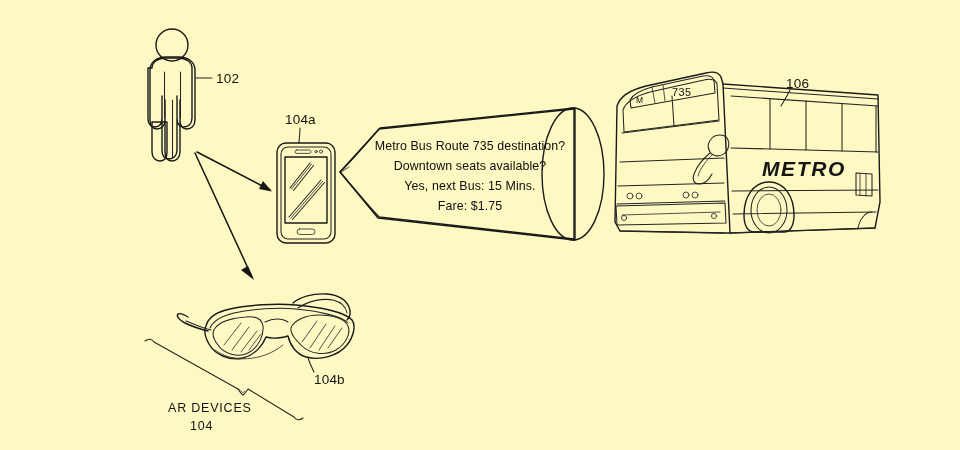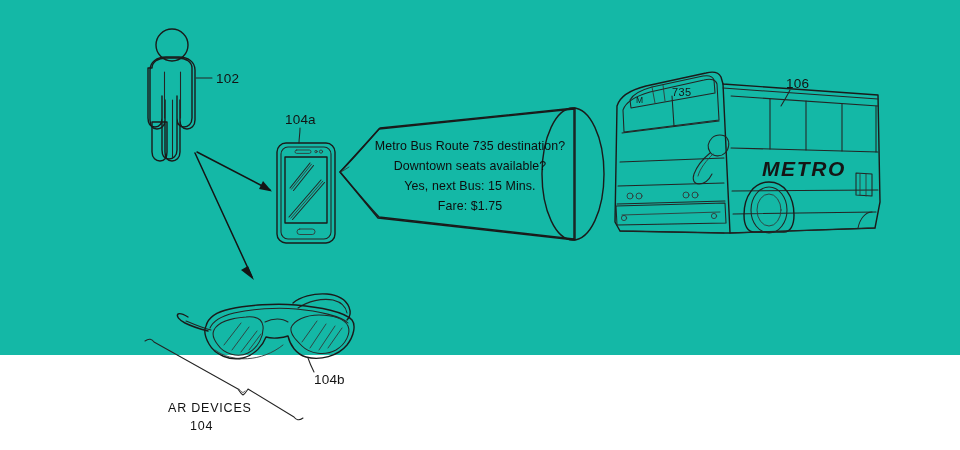--- a/index.html
+++ b/index.html
@@ -10,22 +10,22 @@
   }
   body {
     width: 960px;
     height: 450px;
     overflow: hidden;
     font-family: "Liberation Sans", sans-serif;
   }
   #figure-root {
     position: relative;
     width: 960px;
-    height: 355px;
-    background: #14b8a6;
+    height: 450px;
+    background: #fef9c3;
   }
   svg#drawing {
     position: absolute;
     top: 0;
     left: 0;
     width: 960px;
     height: 450px;
   }
   .ln {
     fill: none;

